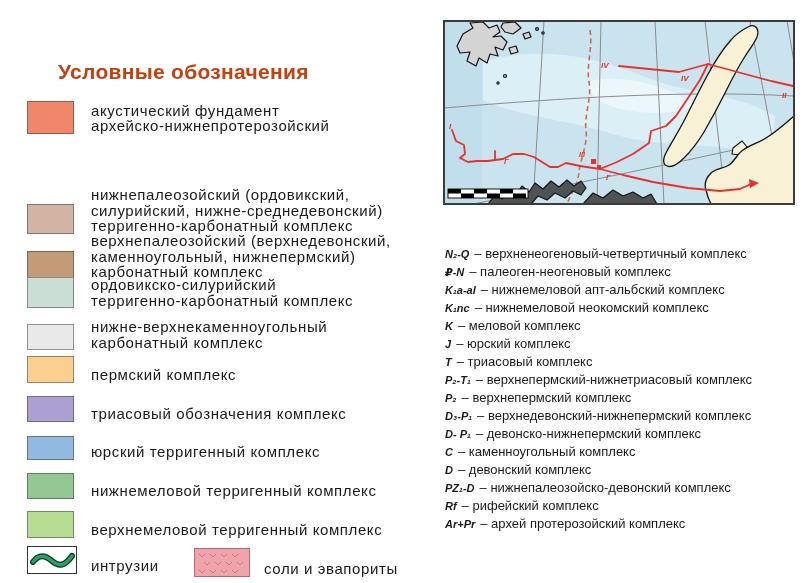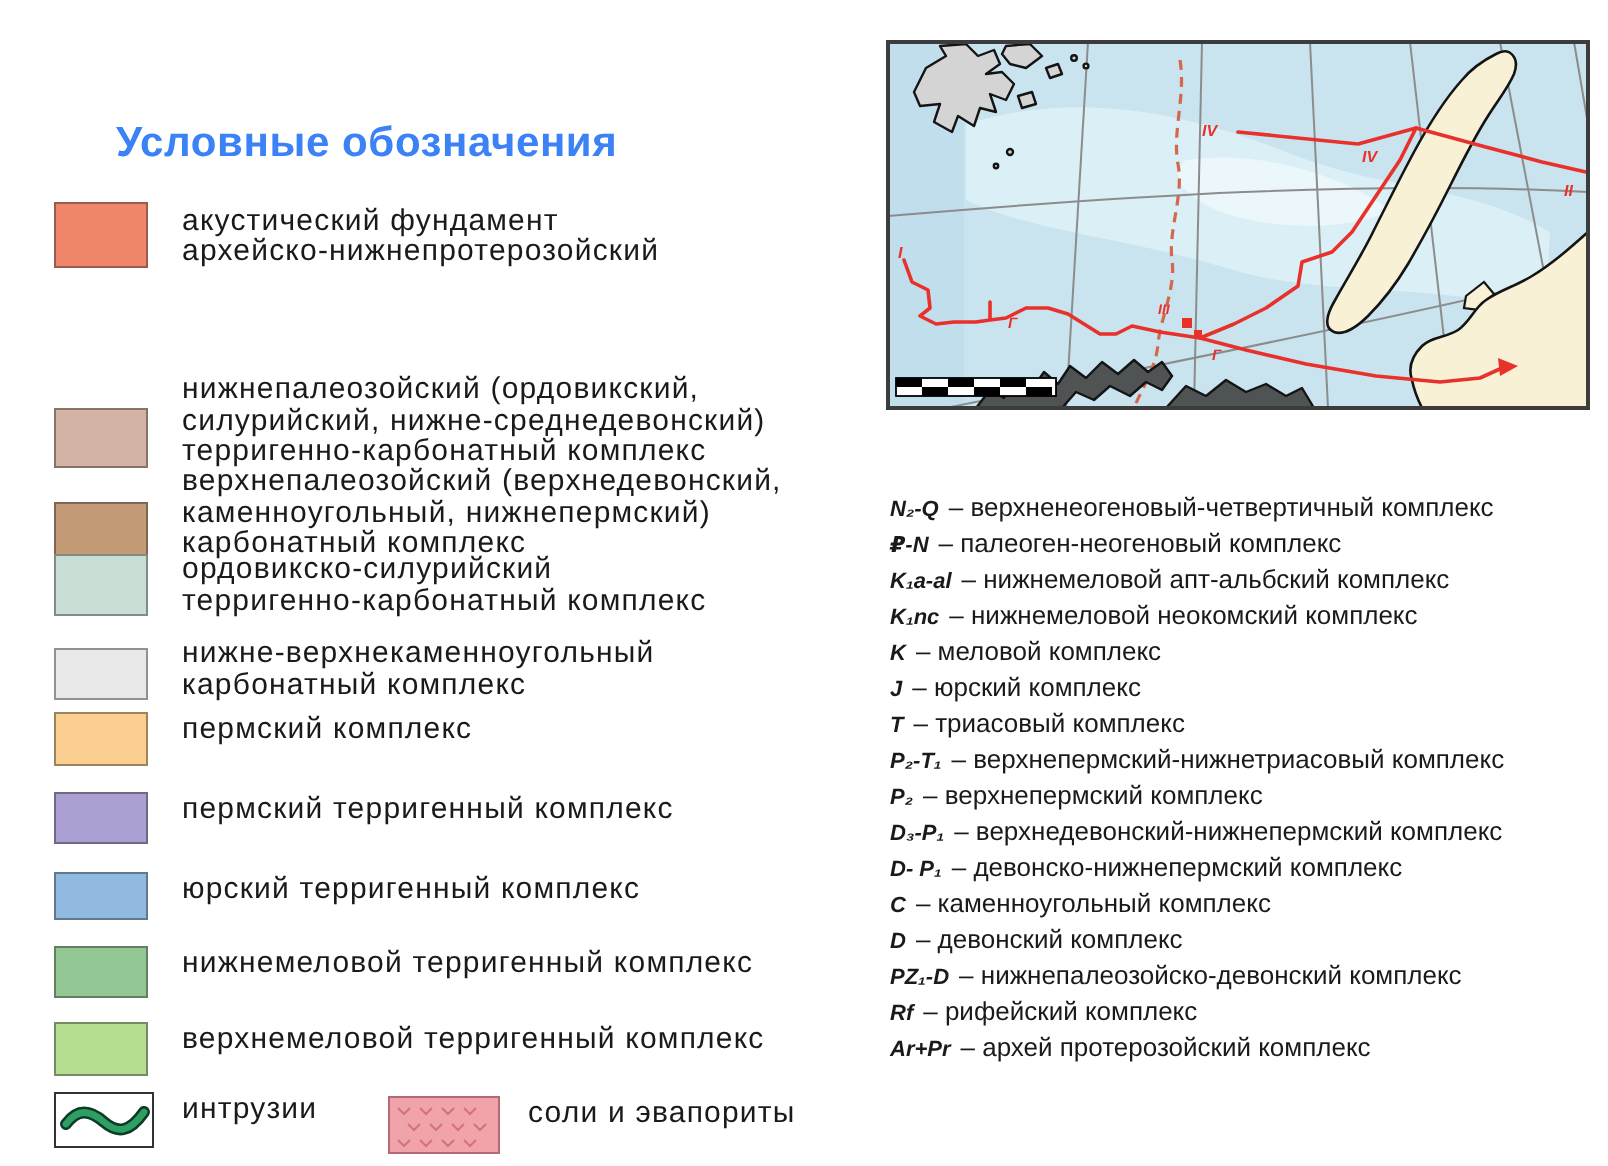--- a/index.html
+++ b/index.html
@@ -2,24 +2,24 @@
 <html><head>
 <meta charset="utf-8">
 <style>
   html,body{margin:0;padding:0;background:#ffffff;}
   .page{
     position:relative;width:804px;height:583px;background:#ffffff;overflow:hidden;
     font-family:"Liberation Sans","DejaVu Sans",sans-serif;color:#1a1a1a;
   }
   .legend-title{
     position:absolute;left:58px;top:60px;
-    font-size:21px;font-weight:bold;letter-spacing:0.3px;color:#3b82f6;
+    font-size:21px;font-weight:bold;letter-spacing:0.3px;color:#c2410c;
   }
   .lrow{position:absolute;left:27px;display:flex;align-items:flex-end;}
-  .lrow.vc{align-items:flex-start;}
+  .lrow.vc{align-items:flex-end;}
   .swatch{
     width:47px;flex:0 0 47px;border:1px solid rgba(40,40,40,0.45);
     box-sizing:border-box;margin-right:17px;
   }
   .llabel{
     font-size:15px;line-height:15.6px;letter-spacing:0.6px;
     white-space:pre-line;padding-top:1px;max-width:330px;
   }
   .pattern-swatch{flex:0 0 auto;margin-right:14px;line-height:0;}
   .strat{position:absolute;left:445px;top:245px;width:350px;}
@@ -62,21 +62,21 @@
     <div class="swatch" style="height: 26px; background: rgb(233, 233, 233);"></div>
     <div class="llabel">нижне-верхнекаменноугольный
 карбонатный комплекс</div>
   </div>
   <div class="lrow vc" style="top:356px">
     <div class="swatch" style="height: 27px; background: rgb(250, 207, 143);"></div>
     <div class="llabel">пермский комплекс</div>
   </div>
   <div class="lrow vc" style="top:396px">
     <div class="swatch" style="height: 26px; background: rgb(172, 159, 209);"></div>
-    <div class="llabel">пермский терригенный комплекс</div>
+    <div class="llabel">триасовый обозначения комплекс</div>
   </div>
   <div class="lrow vc" style="top:436px">
     <div class="swatch" style="height: 24px; background: rgb(145, 186, 224);"></div>
     <div class="llabel">юрский терригенный комплекс</div>
   </div>
   <div class="lrow vc" style="top:473px">
     <div class="swatch" style="height: 26px; background: rgb(146, 198, 146);"></div>
     <div class="llabel">нижнемеловой терригенный комплекс</div>
   </div>
   <div class="lrow vc" style="top:511px">

